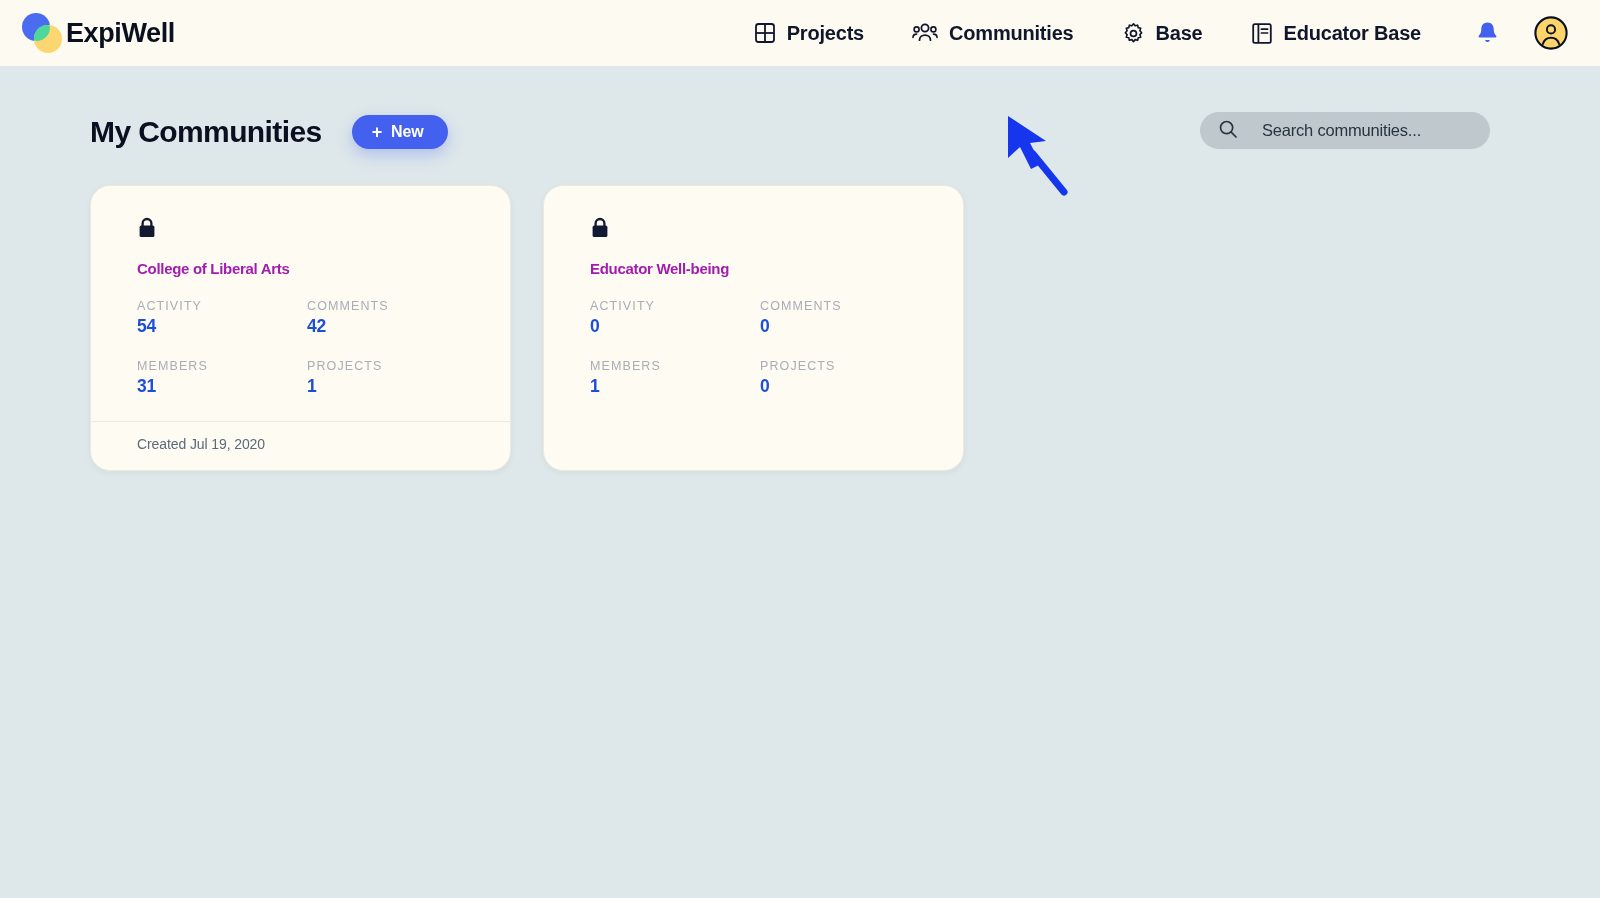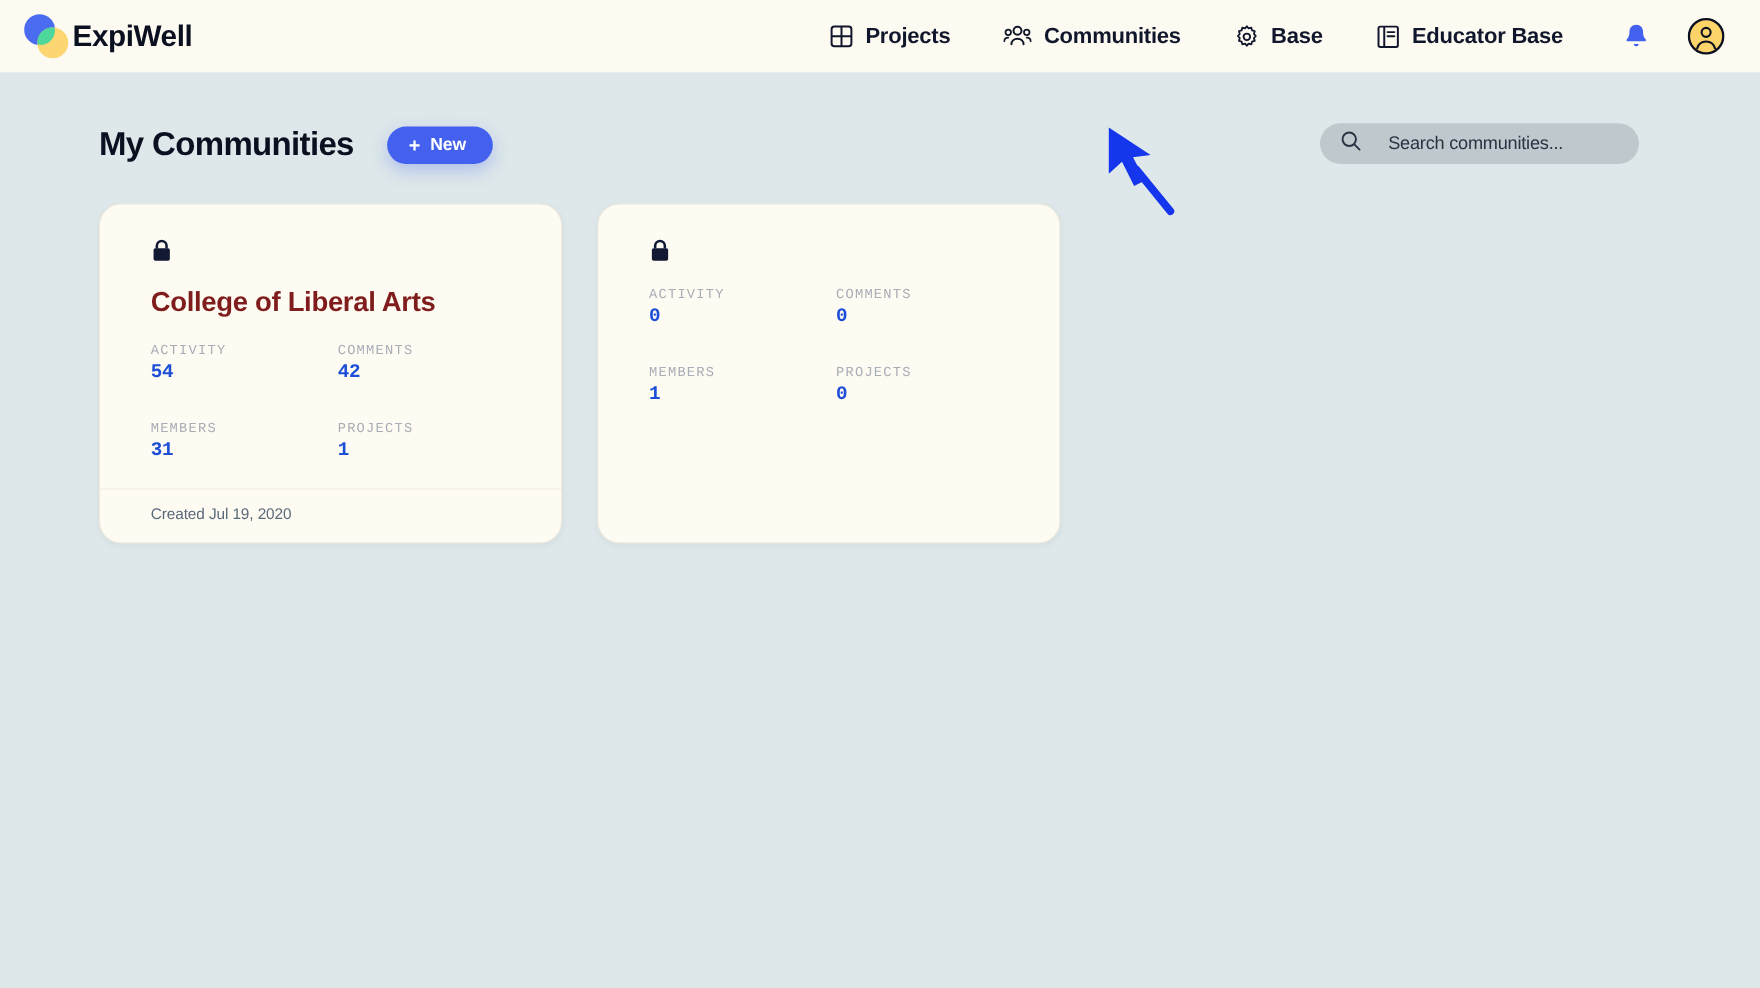--- a/index.html
+++ b/index.html
@@ -185,32 +185,31 @@
     box-shadow: 0 2px 6px rgba(16, 30, 54, 0.05);
     cursor: pointer;
     overflow: hidden;
   }
 
   .card-body { padding: 30px 46px 24px 46px; }
 
   .lock-icon { margin-bottom: 16px; display: block; }
 
   .card-title {
-    font-size: 25px;
+    font-size: 15px;
     font-weight: bold;
     letter-spacing: -0.3px;
-    color: #7f1d1d;
+    color: #a21caf;
     margin-bottom: 22px;
   }
 
   .stats {
     display: grid;
     grid-template-columns: 170px 1fr;
-    row-gap: 34px;
-    font-family: Liberation Mono, monospace;
+    row-gap: 22px;
   }
 
   .stat-label {
     font-size: 12.5px;
     font-weight: normal;
     letter-spacing: 1.1px;
     color: #a9adb6;
     text-transform: uppercase;
     margin-bottom: 3px;
   }
@@ -374,20 +373,21 @@
     </div>
 
     <div class="card">
       <div class="card-body">
         <span class="lock-icon">
           <svg width="20" height="24" viewBox="0 0 20 24" fill="none">
             <path d="M5.6 10V7.4a4.4 4.4 0 0 1 8.8 0V10" stroke="#121a33" stroke-width="2.3"></path>
             <rect x="2.6" y="9.6" width="14.8" height="11.4" rx="1.6" fill="#121a33"></rect>
           </svg>
         </span>
+        <div class="card-title">Educator Well-being</div>
         <div class="stats">
           <div>
             <div class="stat-label">ACTIVITY</div>
             <div class="stat-value">0</div>
           </div>
           <div>
             <div class="stat-label">COMMENTS</div>
             <div class="stat-value">0</div>
           </div>
           <div>

